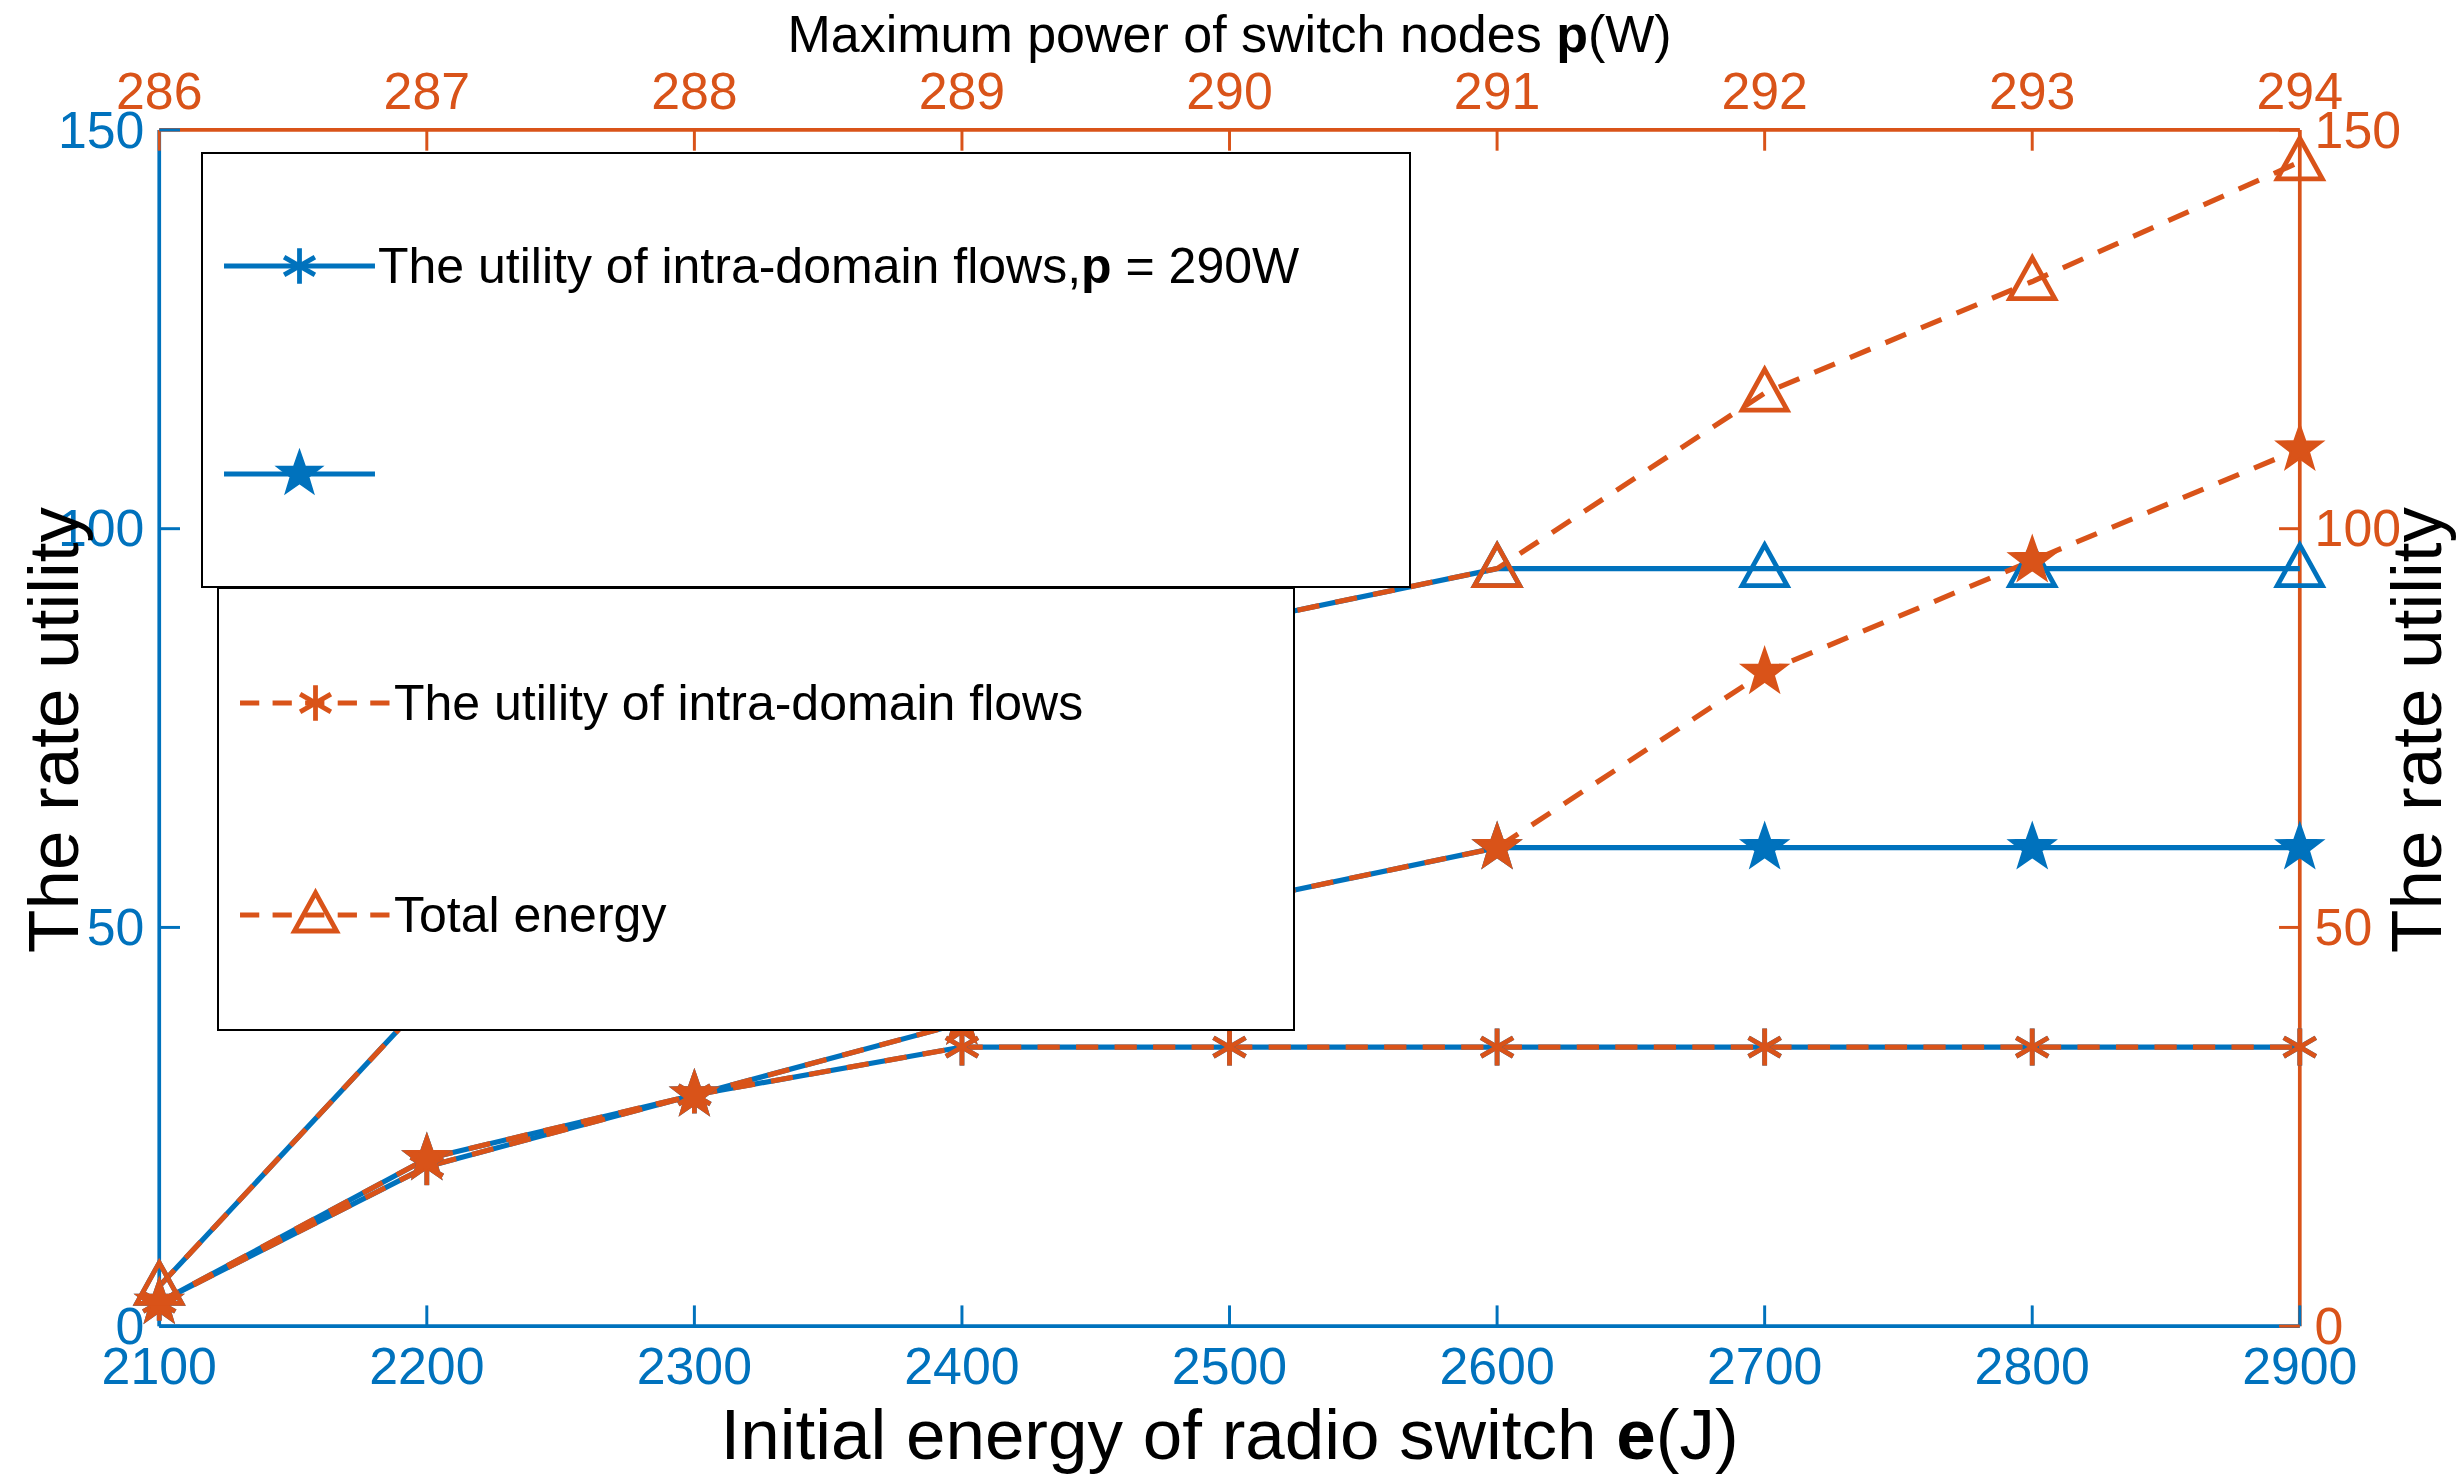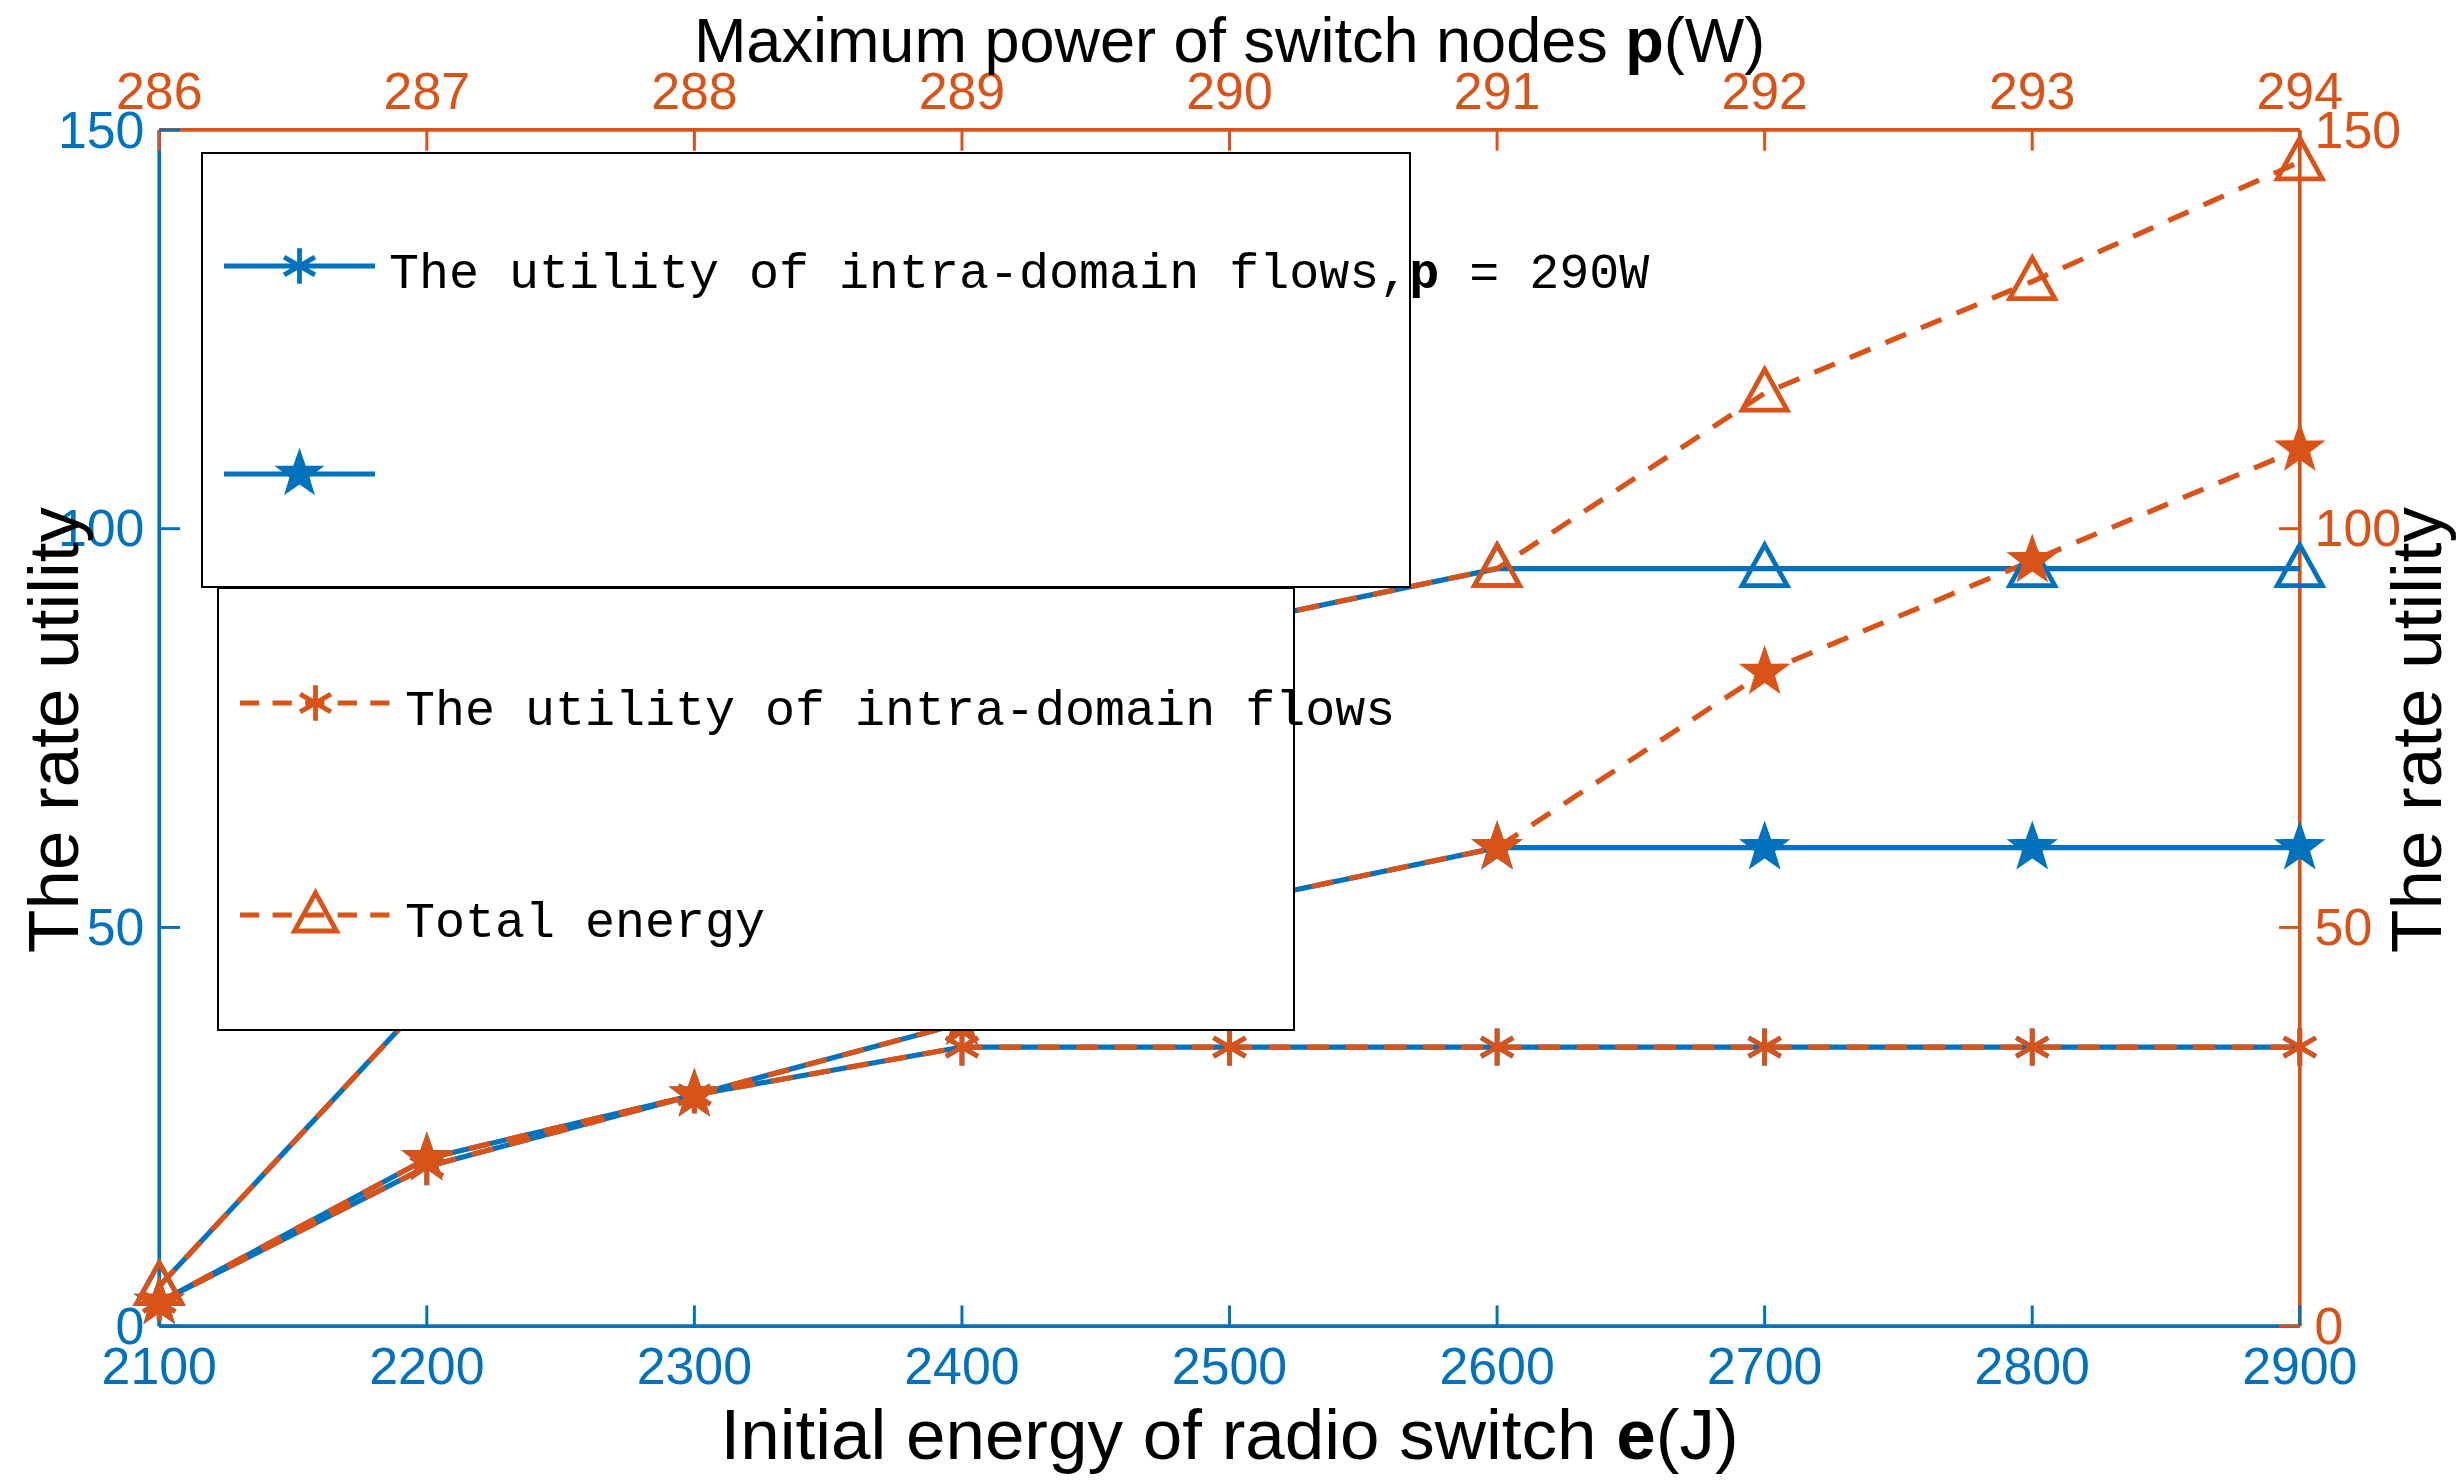--- a/index.html
+++ b/index.html
@@ -1,34 +1,34 @@
 <!DOCTYPE html>
 <html style="font-size:12px"><head>
 <meta charset="utf-8">
 <style>
   html,body{margin:0;padding:0;background:#fff;}
   body{width:2462px;height:1485px;position:relative;overflow:hidden;
        font-family:"Liberation Sans", sans-serif;}
   .figure{position:absolute;left:0;top:0;width:2462px;height:1485px;background:#fff;}
   #plot-svg{position:absolute;left:0;top:0;}
   .title{position:absolute;left:159px;width:2141px;top:4.4px;text-align:center;
-         font-size:63px;white-space:nowrap;}
+         font-size:52px;white-space:nowrap;}
   .xlabel{position:absolute;left:159px;width:2141px;top:1394px;text-align:center;
           font-size:71px;white-space:nowrap;}
   .ylabel-left{position:absolute;left:53px;top:730px;font-size:71px;white-space:nowrap;
                transform:translate(-50%,-50%) rotate(-90deg);}
   .ylabel-right{position:absolute;left:2416px;top:730px;font-size:71px;white-space:nowrap;
                 transform:translate(-50%,-50%) rotate(-90deg);}
   .bold{font-weight:bold;}
   .legend{position:absolute;background:#fff;border:2.2px solid #000;
           display:flex;flex-direction:column;justify-content:space-around;
           box-sizing:border-box;padding:7.4px 0 7.4px 18px;}
   .legend-solid{left:201px;top:152px;width:1210px;height:436px;}
   .legend-dashed{left:201px;top:587px;width:1078px;height:444px;margin-left:16px;}
-  .legend-row{display:flex;align-items:flex-end;gap:11px;font-family:Liberation Mono, monospace;}
+  .legend-row{display:flex;align-items:center;gap:0;}
   .legend-label{font-size:50px;color:#000;white-space:nowrap;}
   .legend-sample{width:157px;height:74px;flex:0 0 auto;}
 </style>
 </head>
 <body>
 
 <div class="figure">
 
   <svg id="plot-svg" width="2462" height="1485" viewBox="0 0 3324 2004">
       <line x1="215" y1="175" x2="215" y2="1790" stroke="#0072BD" stroke-width="5"></line>

